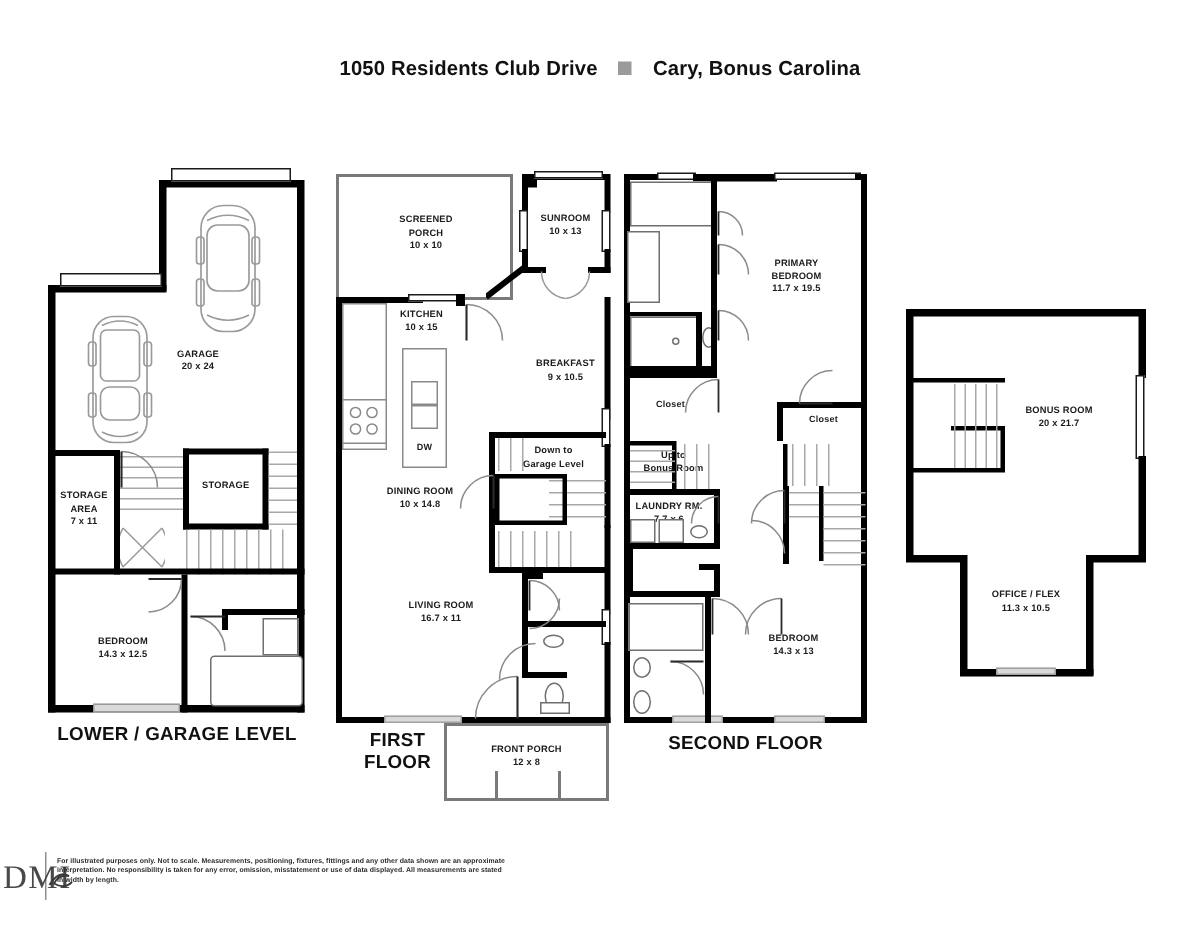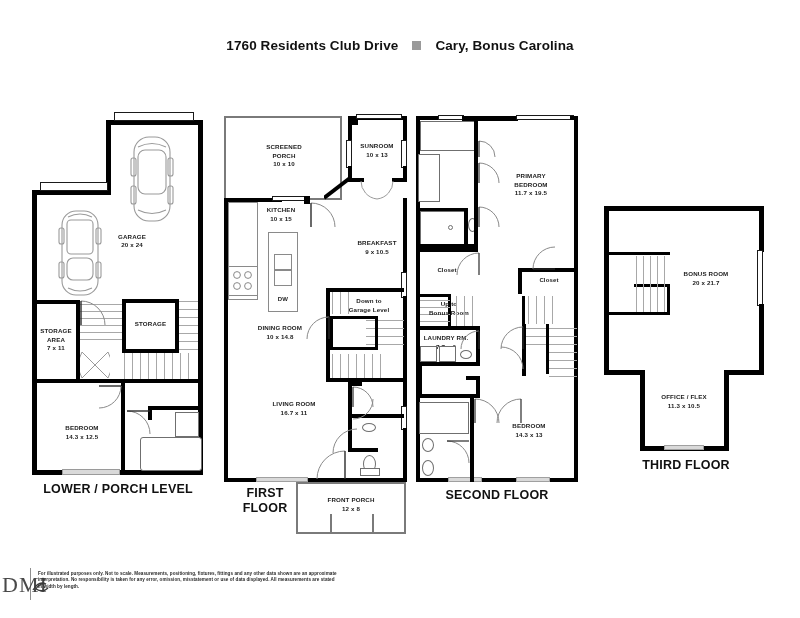--- a/index.html
+++ b/index.html
@@ -60,21 +60,21 @@
     position:absolute;left:30px;top:578px;width:20px;height:16px;
   }
   .edge-line{position:absolute;background:#8f8f8f;}
 </style>
 </head>
 <body>
 
 <div id="sheet">
 
   <div class="title-bar">
-    <span class="title-text">1760 Residents Club Drive</span>
+    <span class="title-text">1050 Residents Club Drive</span>
     <span class="title-sep"></span>
     <span class="title-text">Cary, Bonus Carolina</span>
   </div>
 
   <div class="plan" style="left:18px;top:104px;width:190px;height:370px;">
 
     <div class="w" style="left:88px;top:16px;width:96px;height:5px;"></div>
     <div class="w" style="left:180px;top:16px;width:5px;height:355px;"></div>
     <div class="w" style="left:88px;top:16px;width:5px;height:74px;"></div>
     <div class="w" style="left:14px;top:86px;width:79px;height:5px;"></div>
@@ -180,21 +180,21 @@
       <path d="M1 1 A23 23 0 0 1 24 24" fill="none" stroke="#8a8a8a" stroke-width="1"></path>
       <line x1="1" y1="1" x2="24" y2="1" stroke="#2a2a2a" stroke-width="1.4"></line>
     </svg>
     <div class="fix fix-r" style="left:162px;top:312px;width:13px;height:17px;border-radius:50%;"></div>
     <div class="fix" style="left:157px;top:308px;width:24px;height:25px;"></div>
     <div class="fix fix-r" style="left:160px;top:340px;width:14px;height:12px;"></div>
     <div class="fix" style="left:165px;top:336px;width:6px;height:5px;"></div>
     <div class="oval" style="left:126px;top:337px;width:54px;height:26px;"></div>
     <div class="fix" style="left:122px;top:333px;width:62px;height:34px;border-radius:3px;"></div>
 
-    <div class="floorlabel" style="left:0px;top:378px;width:200px;">LOWER / PORCH LEVEL</div>
+    <div class="floorlabel" style="left:0px;top:378px;width:200px;">LOWER / GARAGE LEVEL</div>
   </div>
 
   <div class="plan" style="left:220px;top:110px;width:200px;height:400px;">
 
     <div class="thinline" style="left:4px;top:6px;width:118px;height:1.5px;"></div>
     <div class="thinline" style="left:4px;top:6px;width:1.5px;height:84px;"></div>
     <div class="thinline" style="left:4px;top:88px;width:118px;height:1.5px;"></div>
     <div class="thinline" style="left:120px;top:6px;width:1.5px;height:84px;"></div>
     <div class="roomlabel" style="left:32px;top:33px;width:64px;">SCREENED
 PORCH
@@ -491,21 +491,20 @@
     <div class="hair" style="left:47px;top:56px;width:1px;height:56px;"></div>
     <div class="hair" style="left:54px;top:56px;width:1px;height:56px;"></div>
     <div class="hair" style="left:61px;top:56px;width:1px;height:56px;"></div>
     <div class="hair" style="left:68px;top:56px;width:1px;height:56px;"></div>
 
     <div class="roomlabel" style="left:74px;top:70px;width:72px;">BONUS ROOM
 20 x 21.7</div>
     <div class="roomlabel" style="left:52px;top:193px;width:72px;">OFFICE / FLEX
 11.3 x 10.5</div>
 
-    <div class="floorlabel" style="left:-5px;top:258px;width:190px;">THIRD FLOOR</div>
   </div>
 
   <div class="edge-line" style="left:30px;top:568px;width:1px;height:32px;"></div>
   <div class="watermark">DMI</div>
   <svg class="wm-swirl" viewBox="0 0 20 16">
     <path d="M3 12 q6 -10 13 -6 q-7 -1 -10 5 q7 4 12 -1" fill="none" stroke="#3a3a3a" stroke-width="1.3"></path>
   </svg>
   <div class="disclaimer">For illustrated purposes only. Not to scale. Measurements, positioning, fixtures, fittings and any other data shown are an approximate interpretation. No responsibility is taken for any error, omission, misstatement or use of data displayed. All measurements are stated in width by length.</div>
 
 </div>

